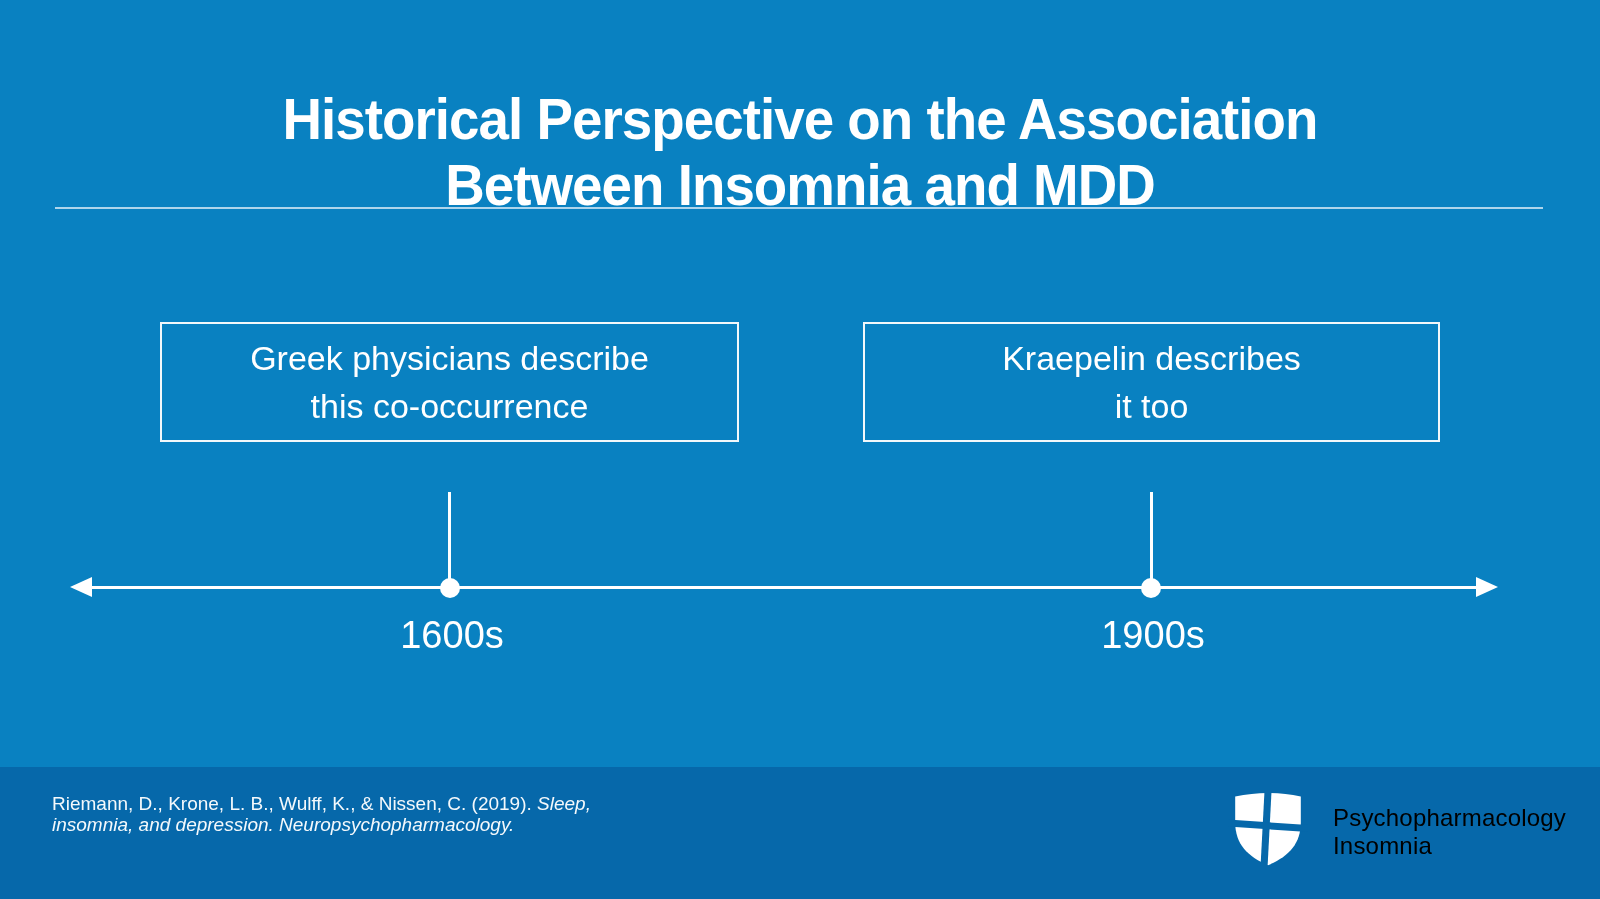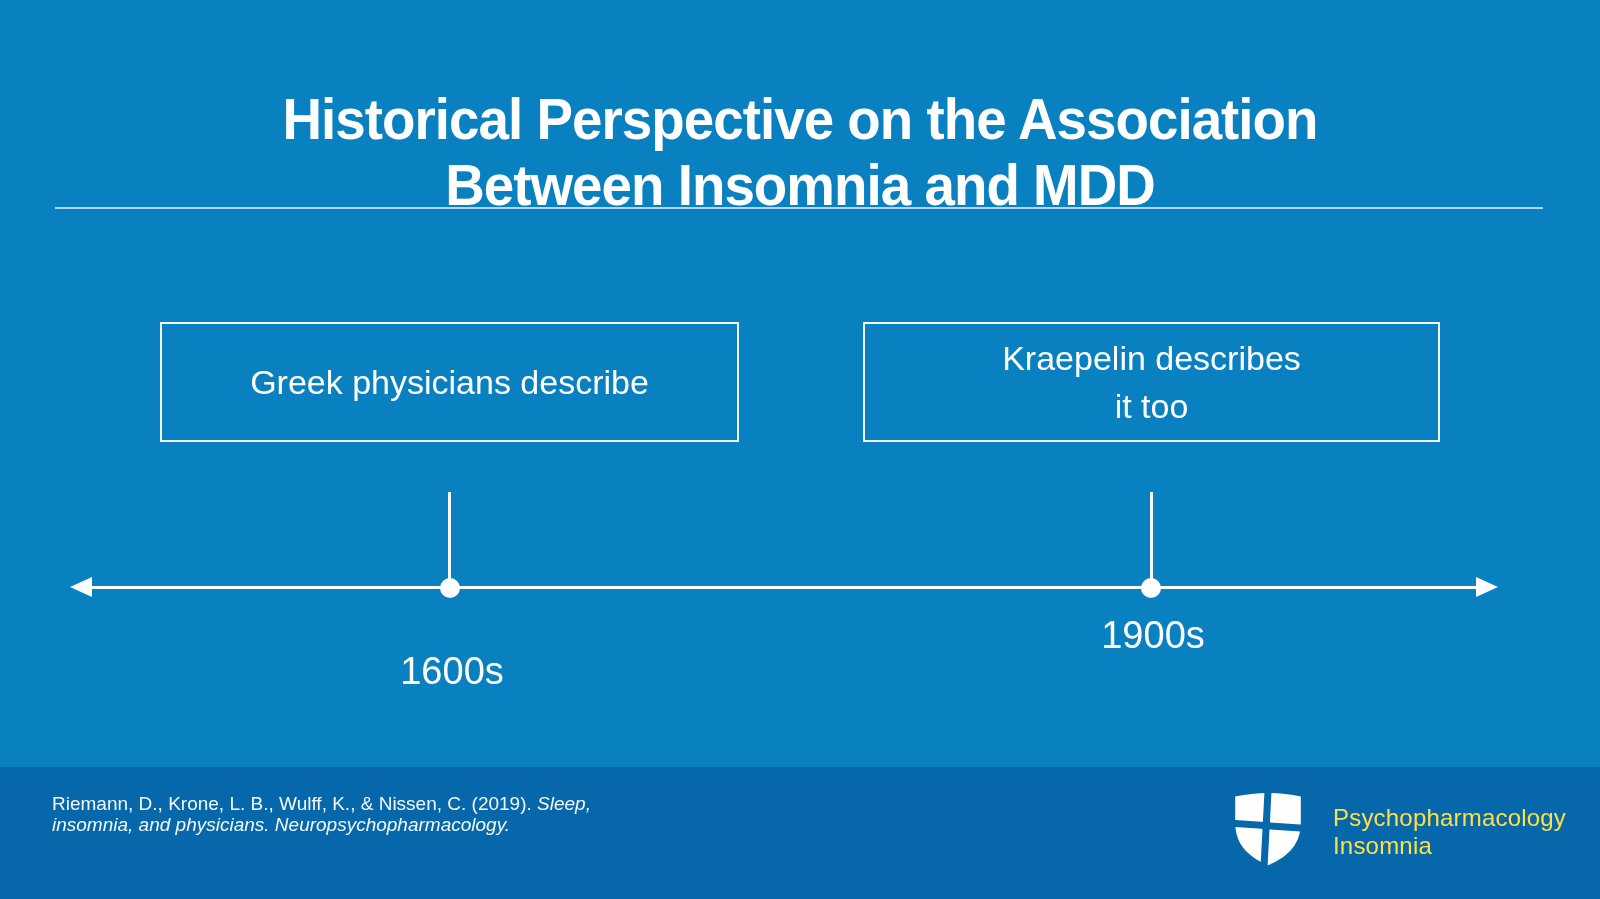--- a/index.html
+++ b/index.html
@@ -78,21 +78,21 @@
   }
   .timeline-dot.d1{left:440px;}
   .timeline-dot.d2{left:1141px;}
   .era-label{
     position:absolute;
     top:614px;
     transform:translateX(-50%);
     color:#ffffff;
     font-size:38px;
   }
-  .era-label.e1{left:452px;margin-top:36px;}
+  .era-label.e1{left:452px;}
   .era-label.e2{left:1153px;}
   
   .footer{
     position:absolute;
     left:0;top:767px;width:1600px;height:132px;
     background:#0668aa;
   }
   .citation{
     position:absolute;
     left:52px;top:26px;
@@ -105,40 +105,41 @@
   .logo{
     position:absolute;
     left:1228px;top:24px;
     display:flex;
     align-items:flex-start;
   }
   .logo-shield{width:80px;height:75px;display:block;}
   .logo-text{
     margin-left:25px;
     margin-top:13px;
-    color:#fde047;
+    color:#000000;
     font-size:24px;
     font-weight:400;
     line-height:28px;
     letter-spacing:0.2px;
   }
 </style>
 </head>
 <body>
 
 <div class="slide">
 
   <h1 class="title">
     <span class="line">Historical Perspective on the Association</span>
     <span class="line">Between Insomnia and MDD</span>
   </h1>
   <div class="title-rule"></div>
 
   <div class="event-box left">
     <div>Greek physicians describe</div>
+    <div>this co-occurrence</div>
   </div>
 
   <div class="event-box right">
     <div>Kraepelin describes</div>
     <div>it too</div>
   </div>
 
   <div class="connector c1"></div>
   <div class="connector c2"></div>
   <div class="timeline-line"></div>
@@ -146,21 +147,21 @@
   <div class="arrowhead east"></div>
   <div class="timeline-dot d1"></div>
   <div class="timeline-dot d2"></div>
   <div class="era-label e1">1600s</div>
   <div class="era-label e2">1900s</div>
 
   <div class="footer">
 
     <div class="citation">
       <span>Riemann, D., Krone, L. B., Wulff, K., &amp; Nissen, C. (2019). </span><em>Sleep,</em><br>
-      <em>insomnia, and physicians. Neuropsychopharmacology.</em>
+      <em>insomnia, and depression. Neuropsychopharmacology.</em>
     </div>
 
     <div class="logo">
       <svg class="logo-shield" viewBox="0 0 100 96" xmlns="http://www.w3.org/2000/svg">
         <path d="M8,7 C36,1 64,1 92,7 L92,40 C92,68 76,84 50,95 C24,84 8,68 8,40 Z" fill="#ffffff"></path>
         <g fill="#0668aa">
           <rect x="43" y="-2" width="9" height="100" transform="rotate(3 47 48)"></rect>
           <rect x="-2" y="40" width="104" height="9" transform="rotate(4 50 44)"></rect>
         </g>
       </svg>

